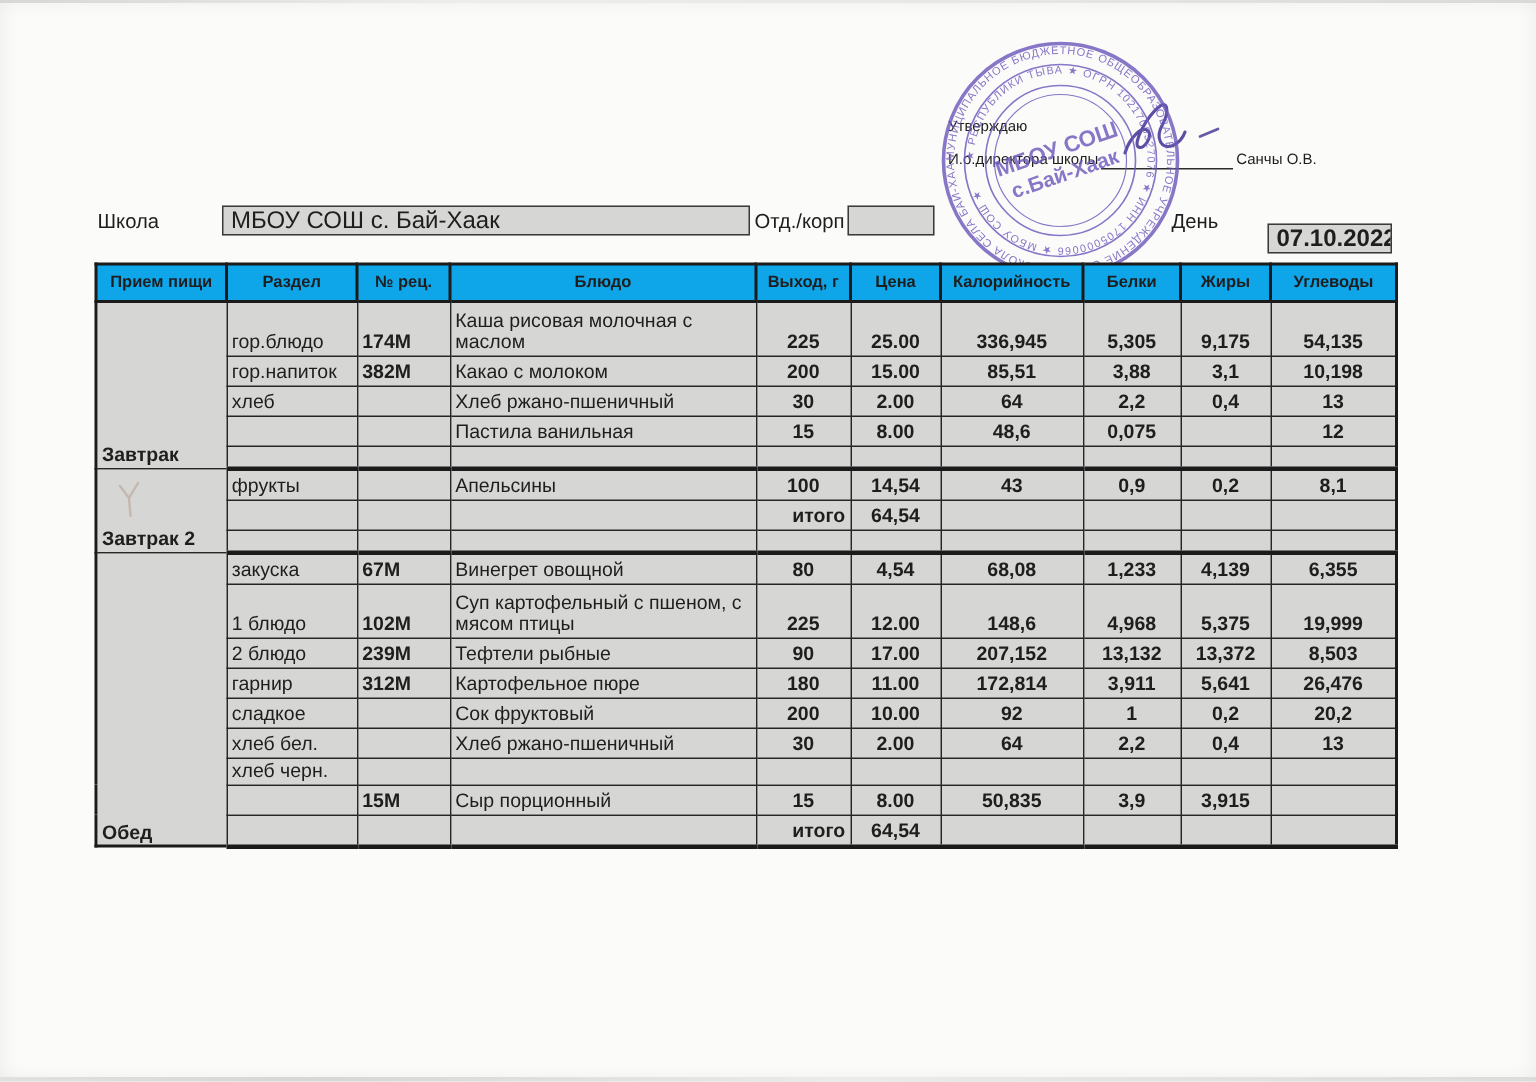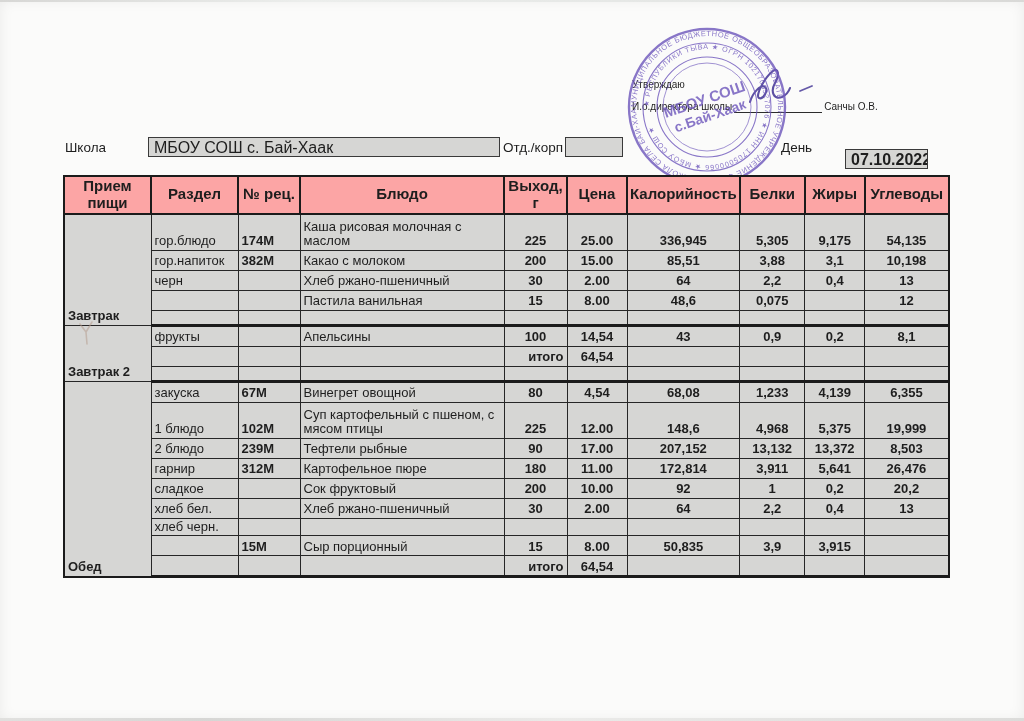--- a/index.html
+++ b/index.html
@@ -25,21 +25,21 @@
   .fbox{position:absolute;top:1px;height:20px;background:#d6d6d4;border:1.6px solid #3a3a3a;box-sizing:border-box;font-size:16px;line-height:17px;padding:1px 5px;white-space:nowrap;overflow:hidden;}
   #schoolBox{left:148px;width:352px;}
   #deptBox{left:565px;width:58px;}
   #dayBox{left:845px;width:83px;text-align:center;font-weight:600;margin-top:12px;}
 
   
   table.menu{position:absolute;left:63px;top:175px;border-collapse:collapse;table-layout:fixed;
     font-size:13px;line-height:1.12;}
   table.menu,table.menu th{border:2.4px solid #1b1b1b;}
   table.menu td{border:1px solid #262626;background:#d6d6d4;padding:1px 3px;vertical-align:bottom;overflow:hidden;}
-  table.menu th{background:#fca5a5;font-weight:700;height:21px;padding:1px 2px;font-size:15px;}
+  table.menu th{background:#0ea5e9;font-weight:700;height:21px;padding:1px 2px;font-size:11px;}
   td.meal{background:#fbfbfa;font-weight:700;vertical-align:top;border-right:1.6px solid #1b1b1b;border-left:2.4px solid #1b1b1b;}
   td.meal.pad{padding-top:17px;}
   td.white{background:#fbfbfa;}
   td.c-dish{text-align:left;vertical-align:top;}
   td.c-razdel{text-align:left;}
   td.c-rec{text-align:left;font-weight:700;}
   td.c-out,td.c-price,td.c-kcal,td.c-prot,td.c-fat,td.c-carb{text-align:center;font-weight:700;}
   tr.tall td{height:33px;}
   tr.reg td{height:17px;}
   tr.short td{height:11px;}
@@ -145,21 +145,21 @@
           <td class="c-rec">382М</td>
           <td class="c-dish">Какао с молоком</td>
           <td class="c-out">200</td>
           <td class="c-price">15.00</td>
           <td class="c-kcal">85,51</td>
           <td class="c-prot">3,88</td>
           <td class="c-fat">3,1</td>
           <td class="c-carb">10,198</td>
         </tr>
         <tr class="reg">
-          <td class="c-razdel white">черн</td>
+          <td class="c-razdel white">хлеб</td>
           <td class="c-rec"></td>
           <td class="c-dish">Хлеб ржано-пшеничный</td>
           <td class="c-out">30</td>
           <td class="c-price">2.00</td>
           <td class="c-kcal">64</td>
           <td class="c-prot">2,2</td>
           <td class="c-fat">0,4</td>
           <td class="c-carb">13</td>
         </tr>
         <tr class="reg">

